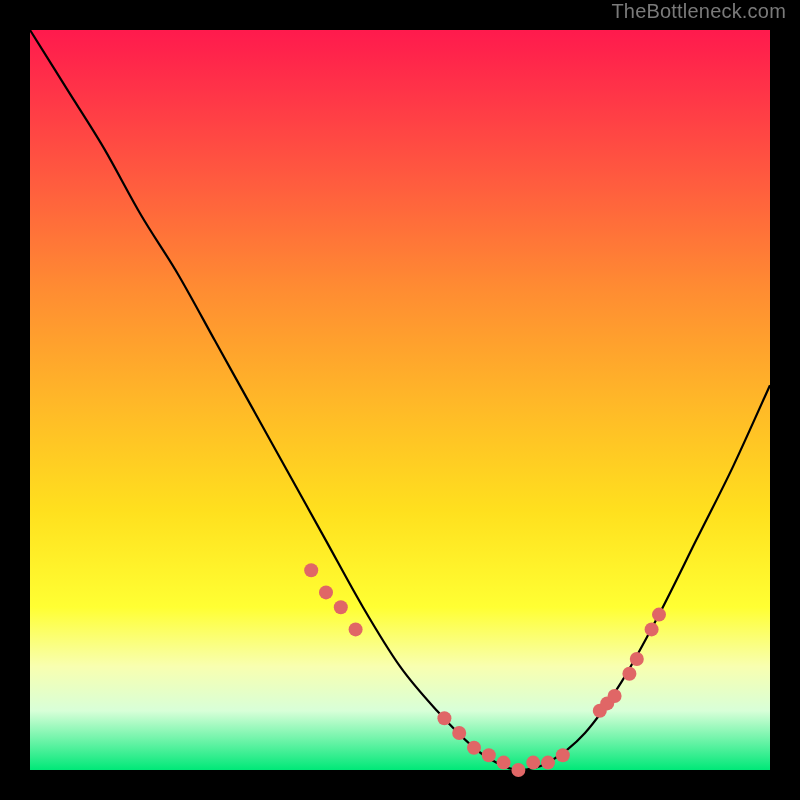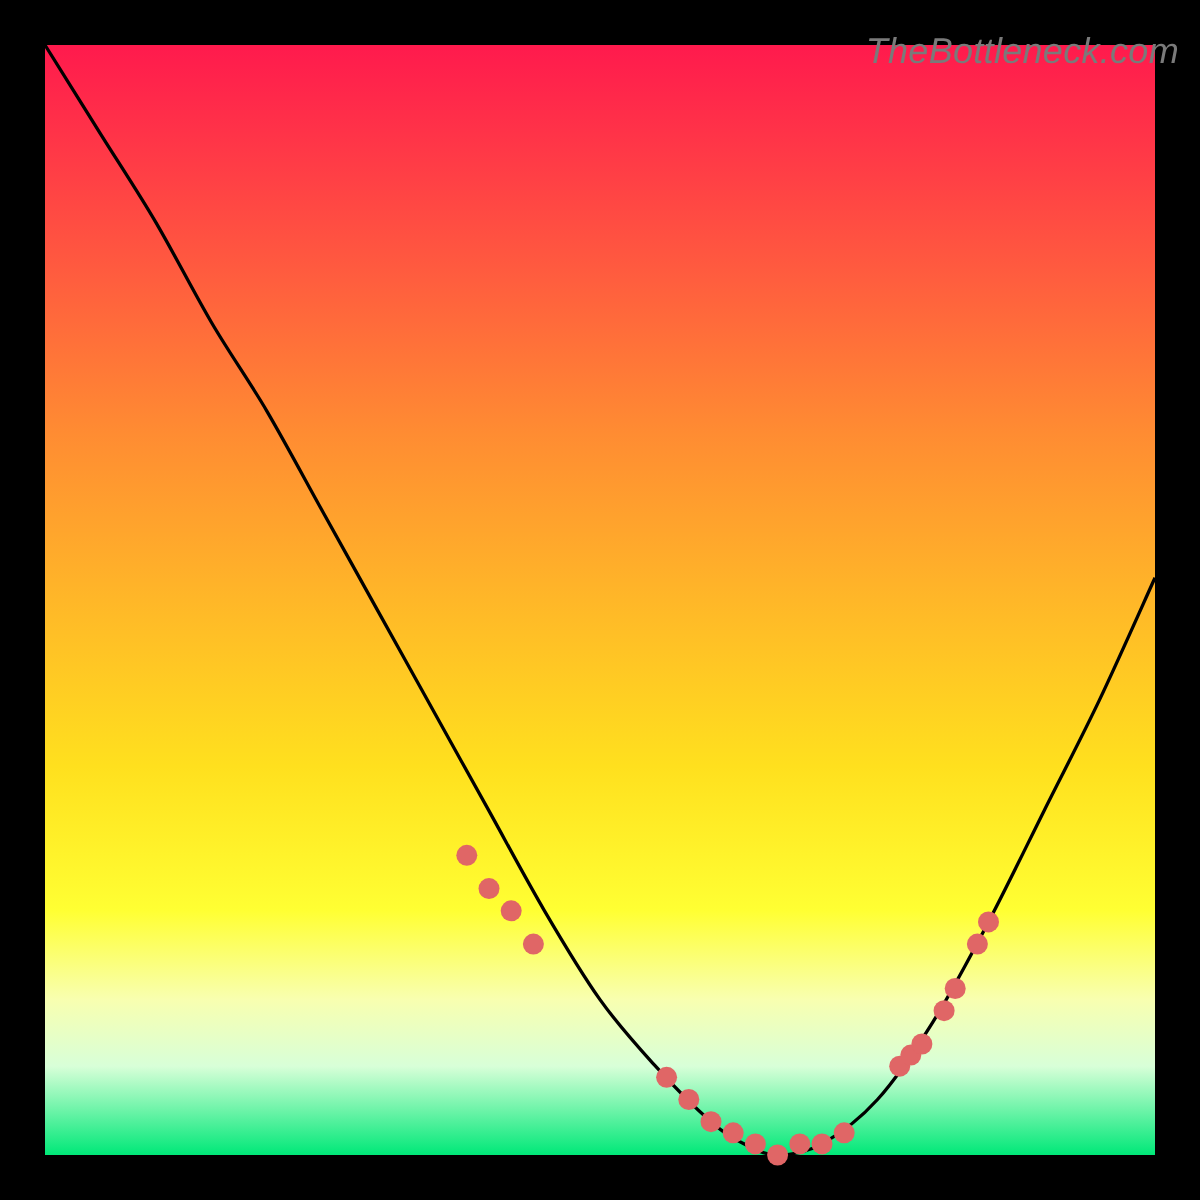--- a/index.html
+++ b/index.html
@@ -26,27 +26,26 @@
       #ffb728 50%,
       #ffe01e 65%,
       #ffff33 78%,
       #f8ffb0 86%,
       #d8ffd8 92%,
       #00e878 100%
     );
   }
   .watermark {
     position: absolute;
-    top: 21px;
+    top: 0;
     right: 14px;
     color: #7a7a7a;
-    font-size: 24px;
+    font-size: 20px;
     letter-spacing: 0.2px;
     font-weight: 400;
-    font-style: italic;
   }
   svg.curve {
     position: absolute;
     left: 30px;
     top: 30px;
     width: 740px;
     height: 740px;
     overflow: visible;
   }
 </style>

